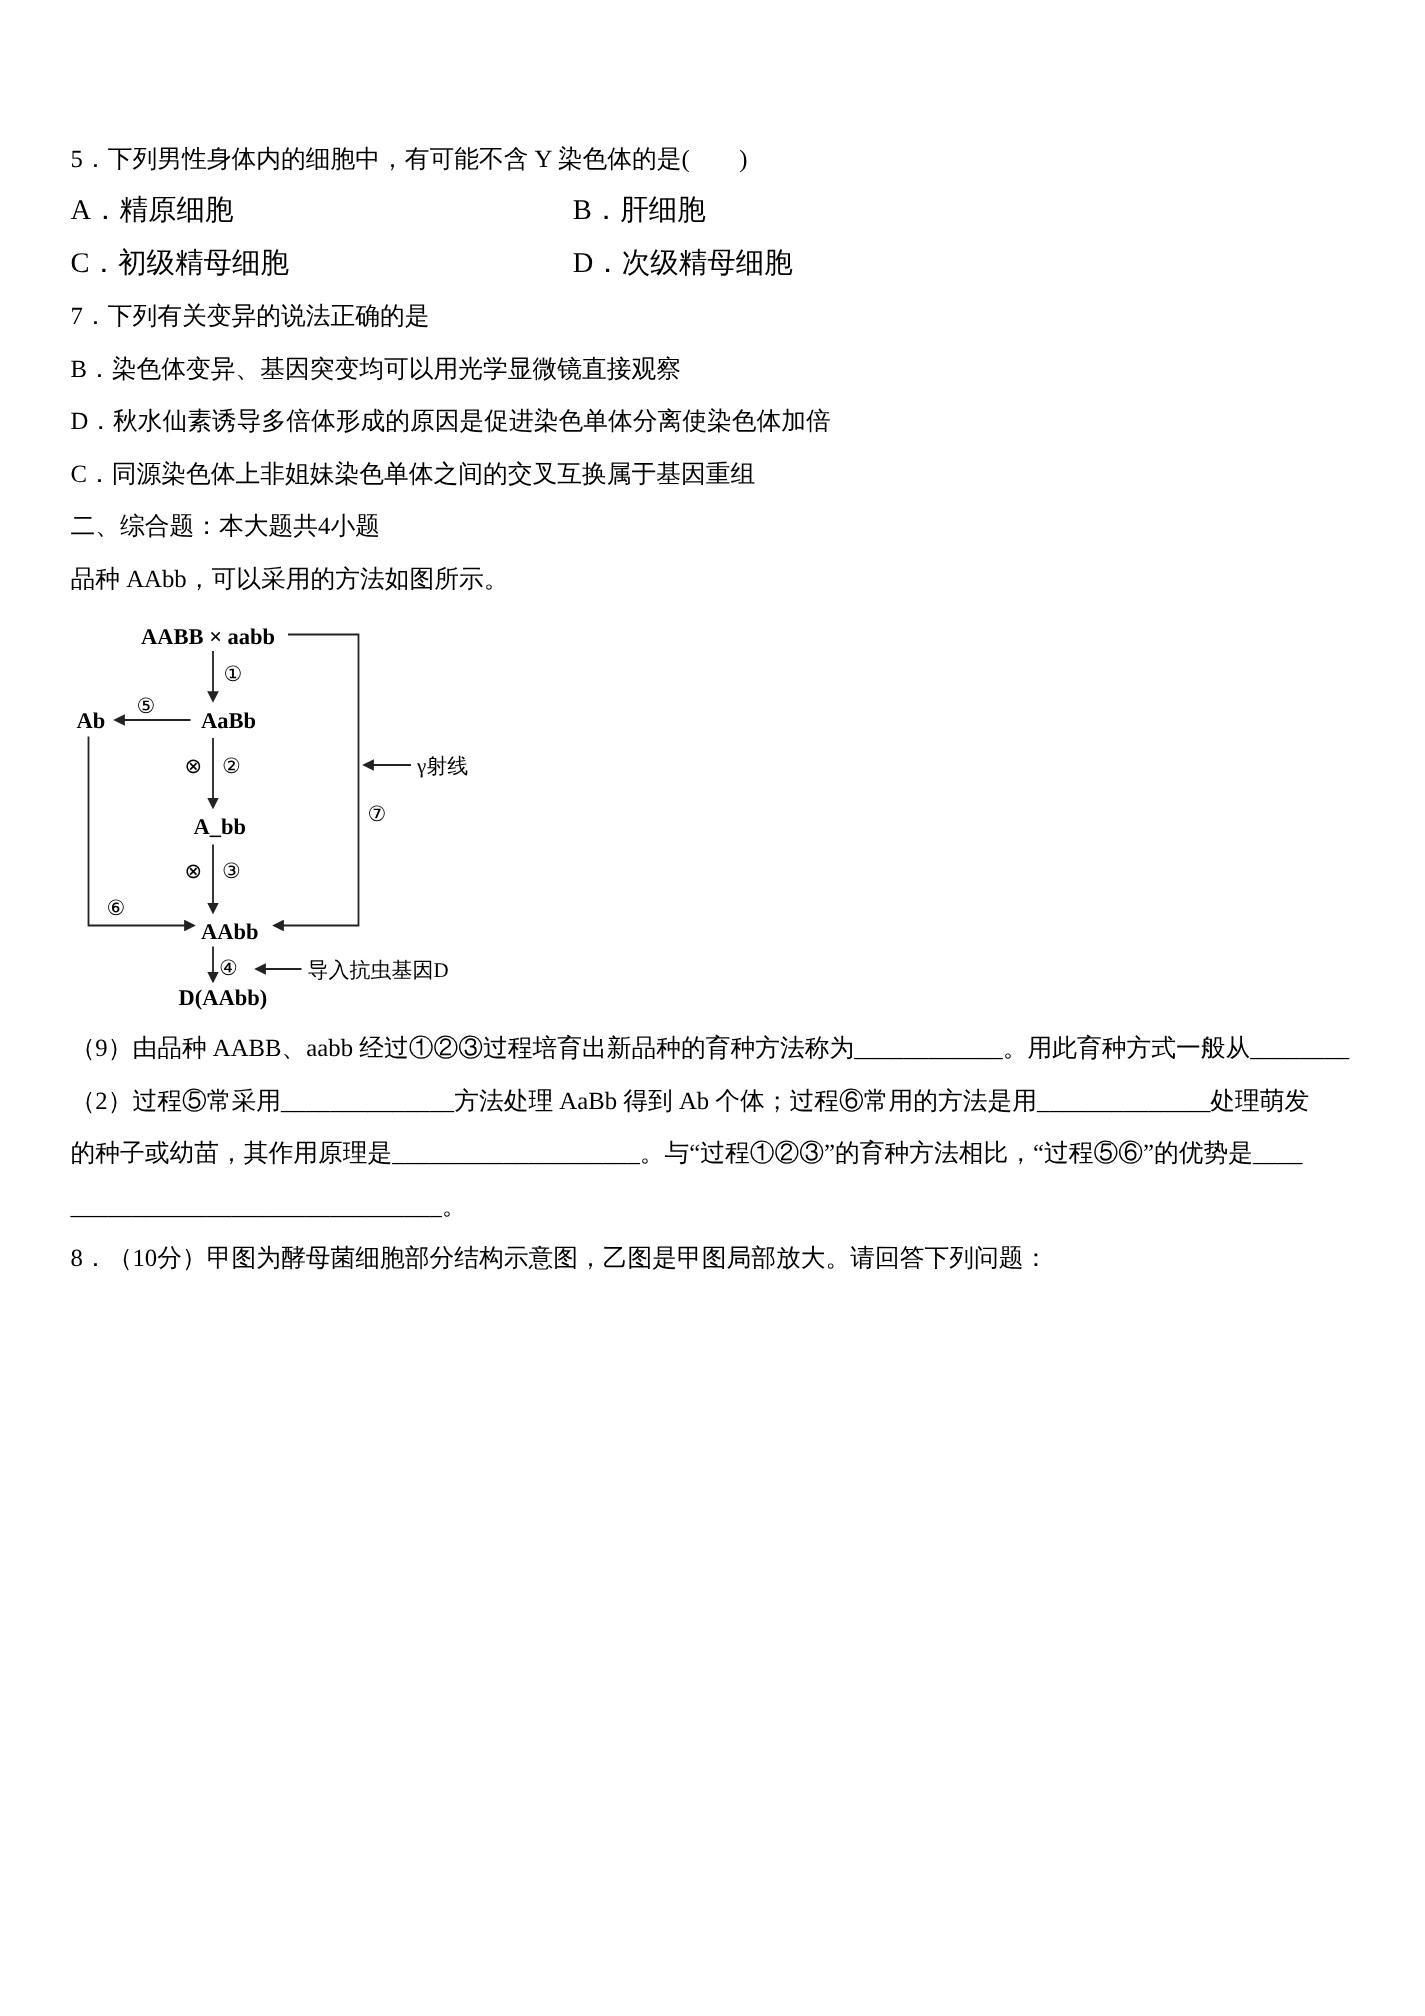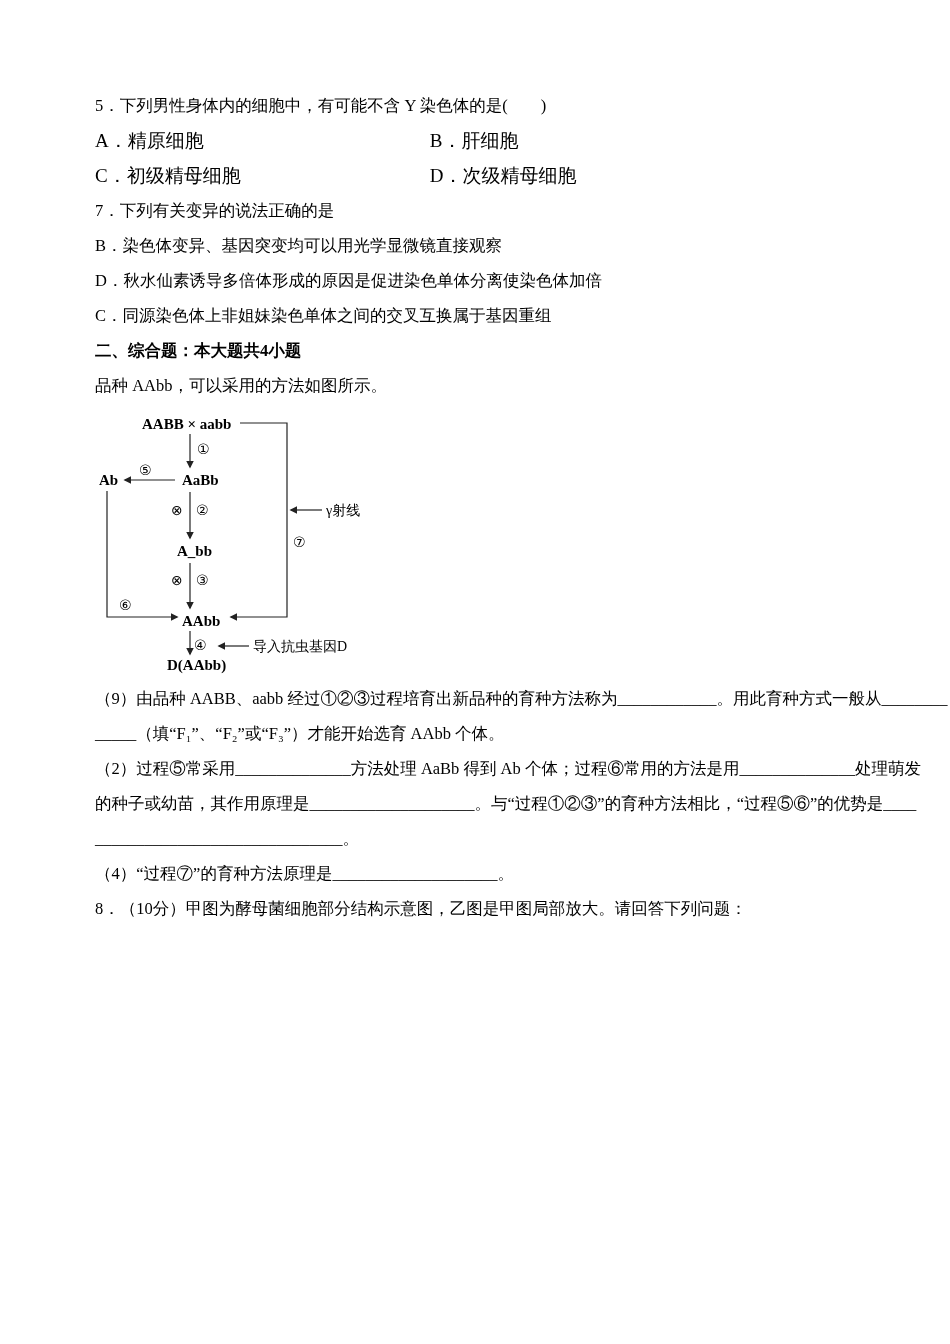--- a/index.html
+++ b/index.html
@@ -2,26 +2,26 @@
 <html><head>
 <meta charset="utf-8">
 <style>
   * { box-sizing: border-box; }
   html,body { margin:0; padding:0; }
   body {
     width:950px; height:1344px; background:#ffffff; color:#000;
     font-family:"Liberation Serif","DejaVu Serif",serif;
     overflow:hidden;
   }
-  .doc { padding:88px 49px 0 47px;margin-left:48px; }
+  .doc { padding:88px 49px 0 47px; }
   .line {
     margin:0; height:35px; line-height:35px; font-size:16.5px;
     white-space:nowrap;
   }
-  .section { font-weight:bold; }
+  .section { font-weight:normal; }
   .optrow { height:35px; line-height:35px; font-size:19px; white-space:nowrap; }
   .optcol { display:inline-block; width:330px; }
   .diagram { position:relative; height:272px; margin:4px 0 2px 2px; }
   svg .ln { stroke:#222; stroke-width:1.2; fill:none; marker-end:url(#arrowhead); }
   svg text { fill:#000; }
   svg .geno { font-family:"Liberation Serif","DejaVu Serif",serif; font-size:15px; font-weight:bold; }
   svg .num  { font-family:"DejaVu Sans","Liberation Sans",sans-serif; font-size:14px; }
   svg .lbl  { font-family:"Liberation Serif","DejaVu Serif",serif; font-size:14px; }
 </style>
 </head>
@@ -80,21 +80,19 @@
       <text x="22" y="203" class="num">⑥</text>
       <text x="196" y="140" class="num">⑦</text>
       <text x="229" y="108" class="lbl">γ射线</text>
       <text x="97" y="243" class="num">④</text>
       <text x="156" y="244" class="lbl">导入抗虫基因D</text>
       <text x="70" y="263" class="geno">D(AAbb)</text>
     </svg>
   </div>
 
   <p class="line">（9）由品种 AABB、aabb 经过①②③过程培育出新品种的育种方法称为____________。用此育种方式一般从________</p>
-  <p class="line">_____（填“F₁”、“F₂”或“F₃”）才能开始选育 AAbb 个体。</p>
   <p class="line">（2）过程⑤常采用______________方法处理 AaBb 得到 Ab 个体；过程⑥常用的方法是用______________处理萌发</p>
   <p class="line">的种子或幼苗，其作用原理是____________________。与“过程①②③”的育种方法相比，“过程⑤⑥”的优势是____</p>
   <p class="line">______________________________。</p>
-  <p class="line">（4）“过程⑦”的育种方法原理是____________________。</p>
 
   <p class="line">8．（10分）甲图为酵母菌细胞部分结构示意图，乙图是甲图局部放大。请回答下列问题：</p>
 
 </div>
 
 </body></html>

